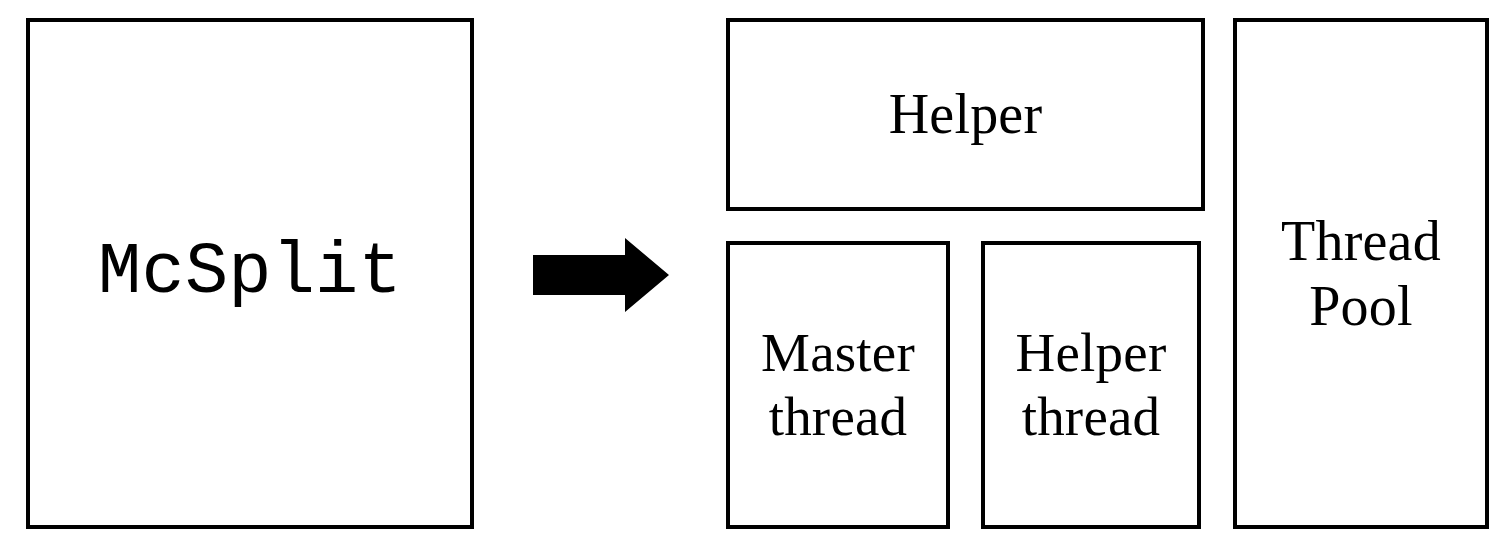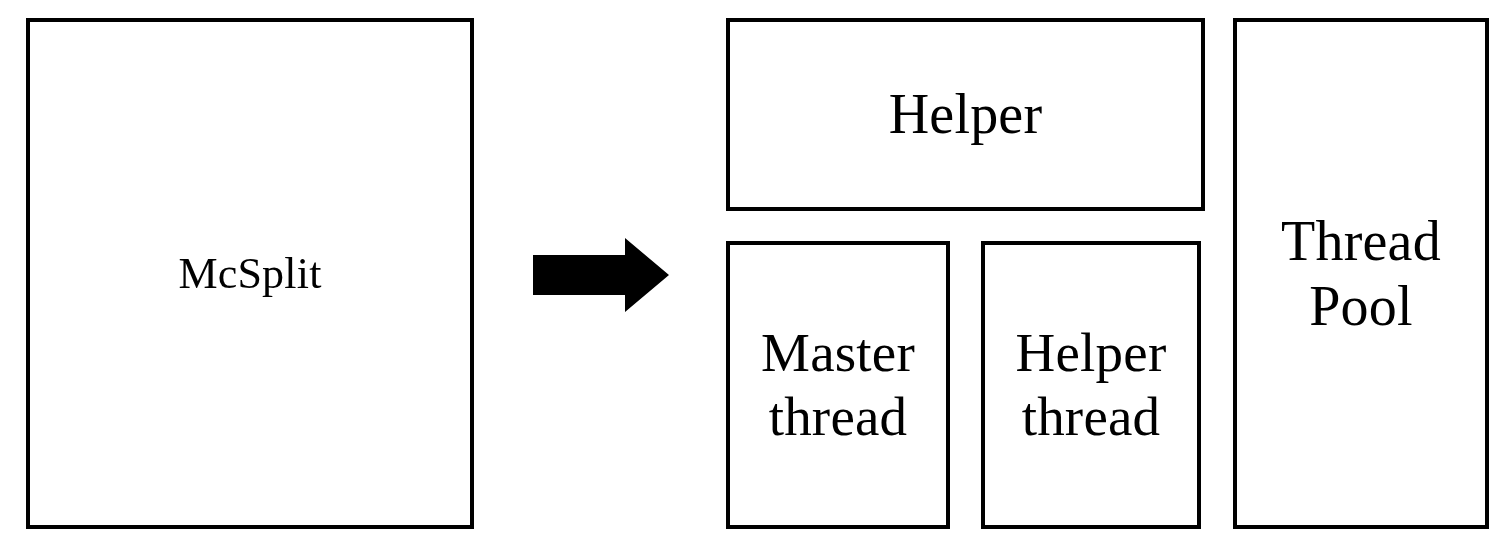--- a/index.html
+++ b/index.html
@@ -33,21 +33,21 @@
     line-height: 1.16;
     white-space: pre-line;
     letter-spacing: 0.2px;
   }
 
   
   #box-mcsplit {
     left: 26px;  top: 18px;
     width: 448px; height: 511px;
   }
-  #box-mcsplit .box-label { font-size: 44px; }
+  #box-mcsplit .box-label { font-size: 72px; font-family: Liberation Mono, monospace; }
 
   #box-solve {
     left: 726px; top: 18px;
     width: 479px; height: 193px;
   }
   #box-solve .box-label { font-size: 56px; }
 
   #box-master {
     left: 726px; top: 241px;
     width: 224px; height: 288px;

